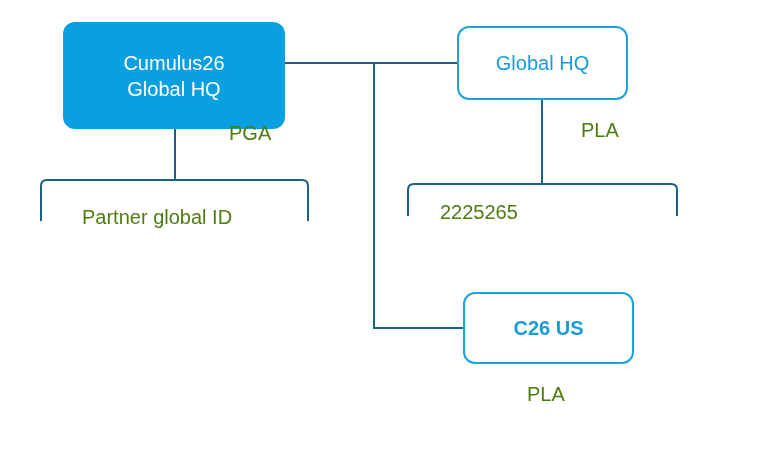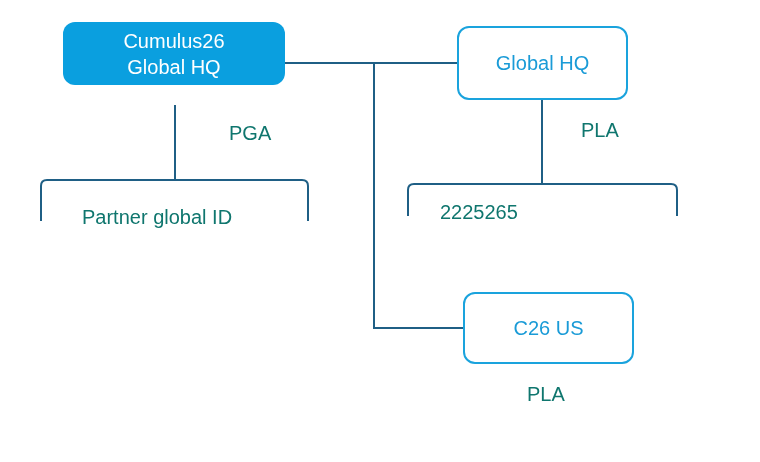--- a/index.html
+++ b/index.html
@@ -3,53 +3,53 @@
 <meta charset="utf-8">
 <style>
   html, body { margin:0; padding:0; background:#ffffff; }
   body { width:760px; height:462px; position:relative; overflow:hidden;
          font-family:"Liberation Sans", "DejaVu Sans", sans-serif; }
   svg.lines { position:absolute; left:0; top:0; width:760px; height:462px; }
   .node { position:absolute; box-sizing:border-box; display:flex; align-items:center;
           justify-content:center; text-align:center; border-radius:12px; }
   .node.primary { background:#0a9fdf; color:#ffffff; font-size:20px; line-height:26px; }
   .node.outline { background:#ffffff; border:2px solid #1aa3dd; color:#1a9bd7; font-size:20px; }
-  .label { position:absolute; color:#0f766e; font-size:20px; line-height:26px; white-space:nowrap;text-align:center; }
+  .label { position:absolute; color:#4d7c0f; font-size:20px; line-height:26px; white-space:nowrap;text-align:center; }
   .two-line span { display:block; }
 </style>
 </head>
 <body>
 
 <svg class="lines" viewBox="0 0 760 462">
 
   <line x1="285" y1="63" x2="459" y2="63" stroke="#1f5f85" stroke-width="2"></line>
 
   <polyline points="374,63 374,328 465,328" fill="none" stroke="#1f5f85" stroke-width="2"></polyline>
 
   <line x1="175" y1="105" x2="175" y2="180" stroke="#1f5f85" stroke-width="2"></line>
 
   <path d="M41,221 L41,186 Q41,180 47,180 L302,180 Q308,180 308,186 L308,221" fill="none" stroke="#1f5f85" stroke-width="2"></path>
 
   <line x1="542" y1="99" x2="542" y2="184" stroke="#1f5f85" stroke-width="2"></line>
 
   <path d="M408,216 L408,190 Q408,184 414,184 L671,184 Q677,184 677,190 L677,216" fill="none" stroke="#1f5f85" stroke-width="2"></path>
 </svg>
 
-<div class="node primary two-line" style="left:63px; top:22px; width:222px; height:63px;">
+<div class="node primary two-line" style="left:63px; top:22px; width:222px; height:107px;">
   <div>
     <span>Cumulus26</span>
     <span>Global HQ</span>
   </div>
 </div>
 
 <div class="node outline" style="left:457px; top:26px; width:171px; height:74px;">
   <span>Global HQ</span>
 </div>
 
-<div class="node outline" style="left:463px; top:292px; width:171px; height:72px;">
+<div class="node outline" style="left:463px; top:292px; width:171px; height:72px;font-weight:bold;">
   <span>C26 US</span>
 </div>
 
 <div class="label" style="left:229px; top:120px;">PGA</div>
 
 <div class="label" style="left:581px; top:117px;">PLA</div>
 
 <div class="label" style="left:527px; top:381px;">PLA</div>
 
 <div class="label two-line" style="left:82px; top:204px;">

